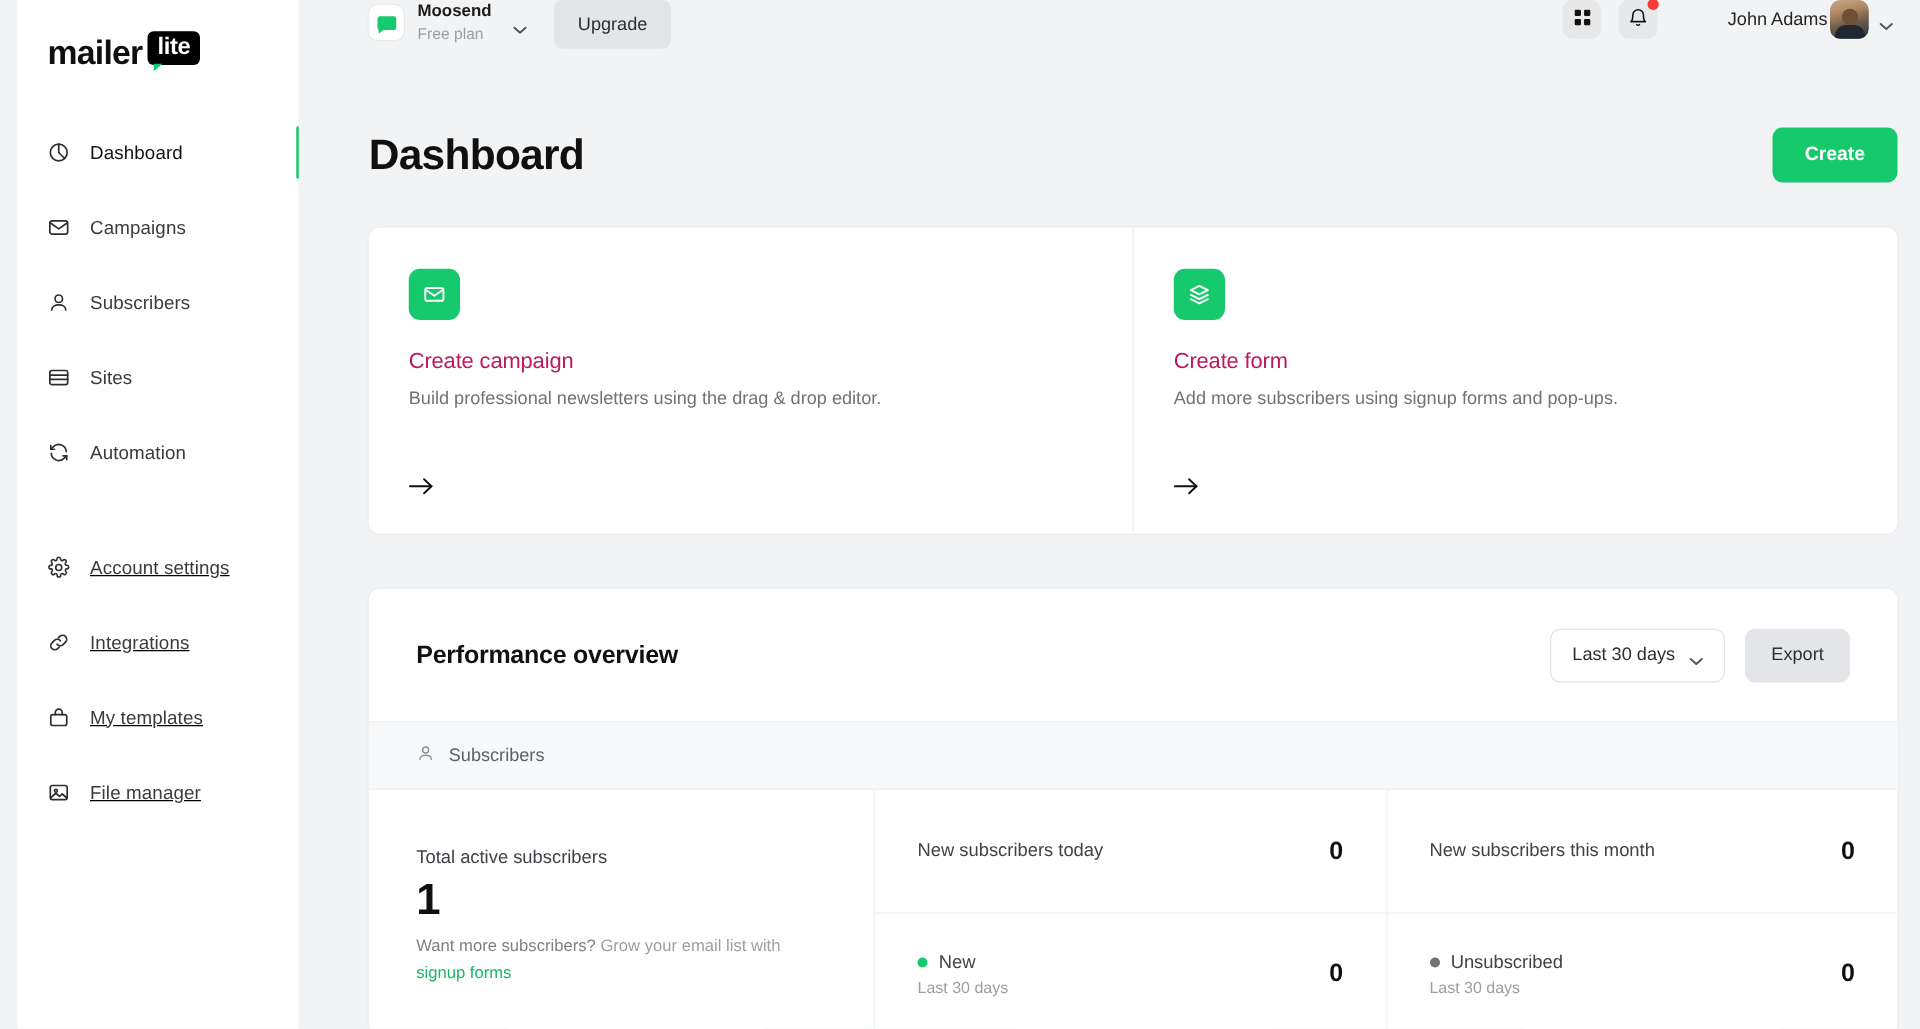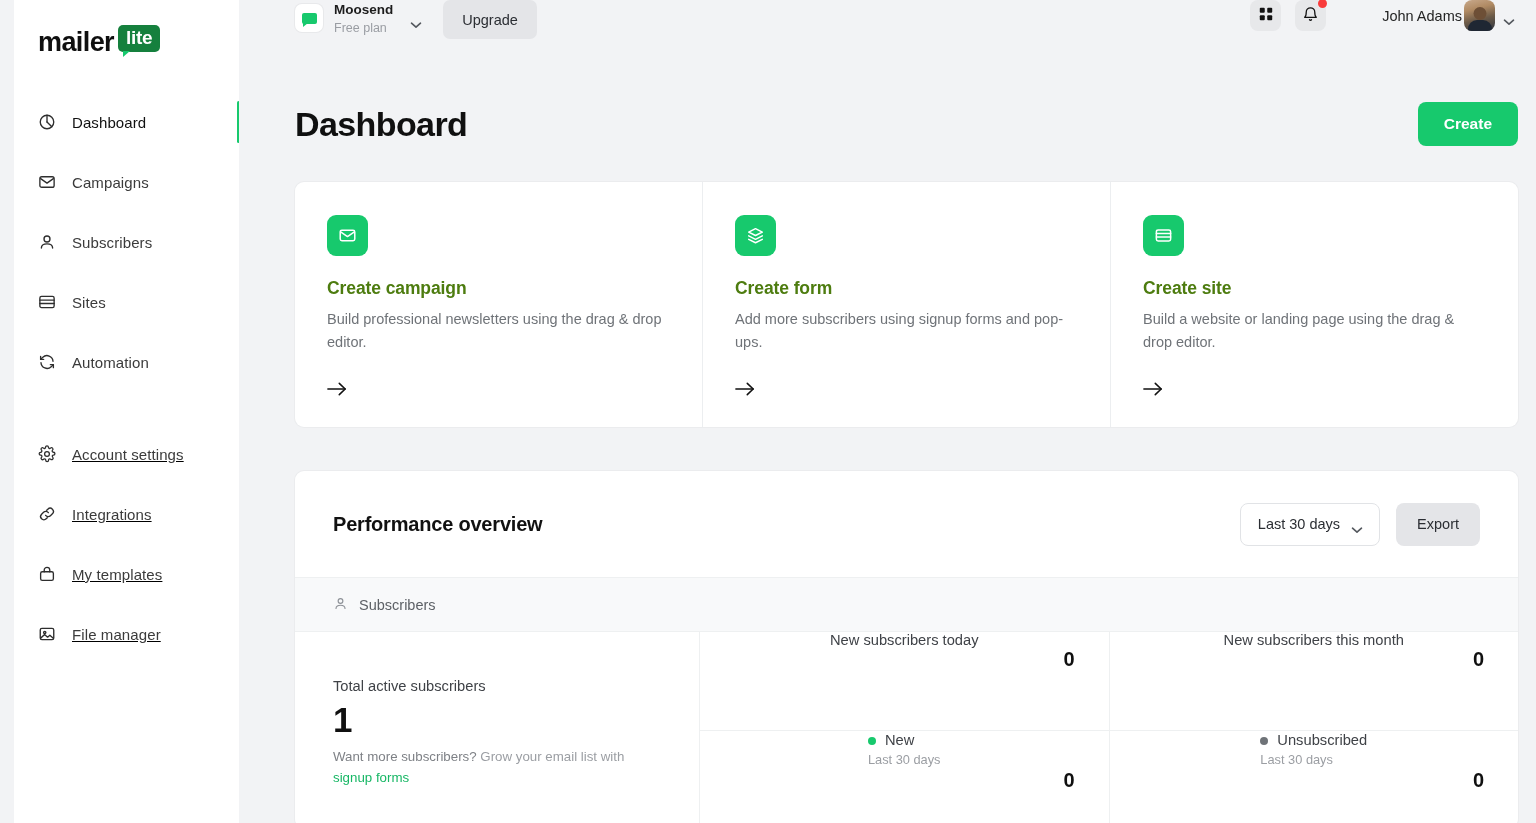--- a/index.html
+++ b/index.html
@@ -29,21 +29,21 @@
     padding-left: 24px;
     height: 40px;
   }
   .logo-mailer {
     font-size: 27px;
     font-weight: 700;
     letter-spacing: -0.6px;
     color: #0f0f0f;
   }
   .logo-lite {
-    background: #15803d;
+    background: #000000;
     color: #ffffff;
     font-size: 19px;
     font-weight: 700;
     padding: 2px 8px 3px 8px;
     border-radius: 5px;
     position: relative;
     top: -4px;
     letter-spacing: -0.3px;
   }
   .logo-lite::after {
@@ -254,22 +254,22 @@
   .qc-icon {
     width: 41px; height: 41px;
     border-radius: 9px;
     background: #17c96d;
     display: flex; align-items: center; justify-content: center;
     color: #ffffff;
     margin-bottom: 22px;
   }
   .qc-title {
     font-size: 17.5px;
-    font-weight: 700;
-    color: #4d7c0f;
+    font-weight: 400;
+    color: #be185d;
     margin-bottom: 9px;
     letter-spacing: -0.1px;
   }
   .qc-desc {
     font-size: 14.5px;
     color: #6f7378;
     line-height: 1.62;
     min-height: 47px;
   }
   .qc-arrow {
@@ -375,21 +375,20 @@
   .s-link { color: #17b765; cursor: pointer; }
 
   .stat-cols { flex: 1; display: flex; }
   .stat-col { flex: 1; }
   .stat-col + .stat-col { border-left: 1px solid #eef0f1; }
   .stat-row {
     display: flex;
     align-items: center;
     padding: 0 34px;
     height: 98px;
-    flex-direction: column;
   }
   .stat-row + .stat-row { border-top: 1px solid #eef0f1; }
   .sr-label { font-size: 14.7px; color: #3f4247; }
   .sr-val {
     margin-left: auto;
     font-size: 20px;
     font-weight: 700;
     color: #101010;
   }
   .sr-stack { line-height: 1.3; }
@@ -605,37 +604,20 @@
           <div class="qc-title">Create form</div>
           <div class="qc-desc">Add more subscribers using signup forms and pop-ups.</div>
           <div class="qc-arrow">
             <svg viewBox="0 0 22 16" width="20" height="16" fill="none" stroke="currentColor" stroke-width="1.7" stroke-linecap="round" stroke-linejoin="round">
                 <path d="M1 8h19"></path>
                 <path d="M13.5 1.8L20 8l-6.5 6.2"></path>
               </svg>
           </div>
         </div>
 
-        <div class="qcard">
-          <div class="qc-icon">
-            <svg viewBox="0 0 24 24" width="19" height="19" fill="none" stroke="currentColor" stroke-width="1.9" stroke-linecap="round" stroke-linejoin="round">
-                <rect x="3" y="5" width="18" height="14" rx="2.2"></rect>
-                <path d="M3 9.6h18"></path>
-                <path d="M3 13.8h18"></path>
-              </svg>
-          </div>
-          <div class="qc-title">Create site</div>
-          <div class="qc-desc">Build a website or landing page using the drag &amp; drop editor.</div>
-          <div class="qc-arrow">
-            <svg viewBox="0 0 22 16" width="20" height="16" fill="none" stroke="currentColor" stroke-width="1.7" stroke-linecap="round" stroke-linejoin="round">
-                <path d="M1 8h19"></path>
-                <path d="M13.5 1.8L20 8l-6.5 6.2"></path>
-              </svg>
-          </div>
-        </div>
 
       </div>
 
       <div class="perf">
         <div class="perf-head">
           <div class="perf-title">Performance overview</div>
           <div class="perf-actions">
             <div class="range-sel">
               <span>Last 30 days</span>
               <span class="chev" style="margin-left:0">

